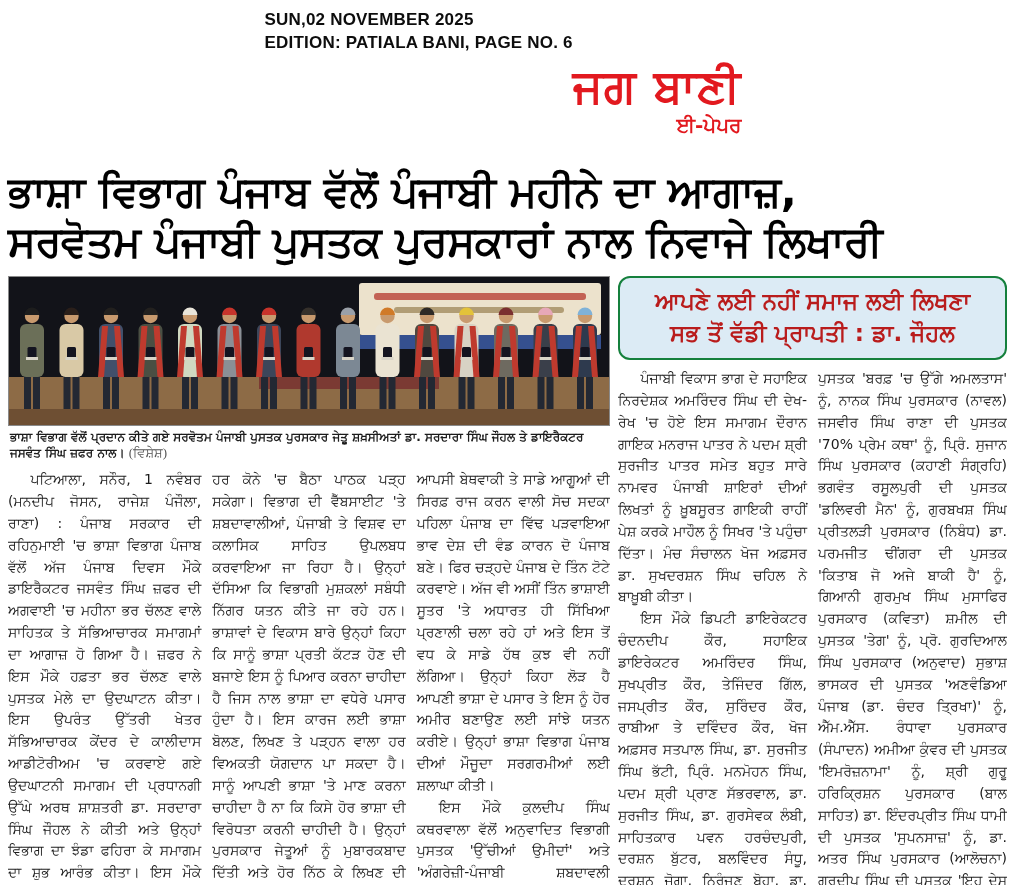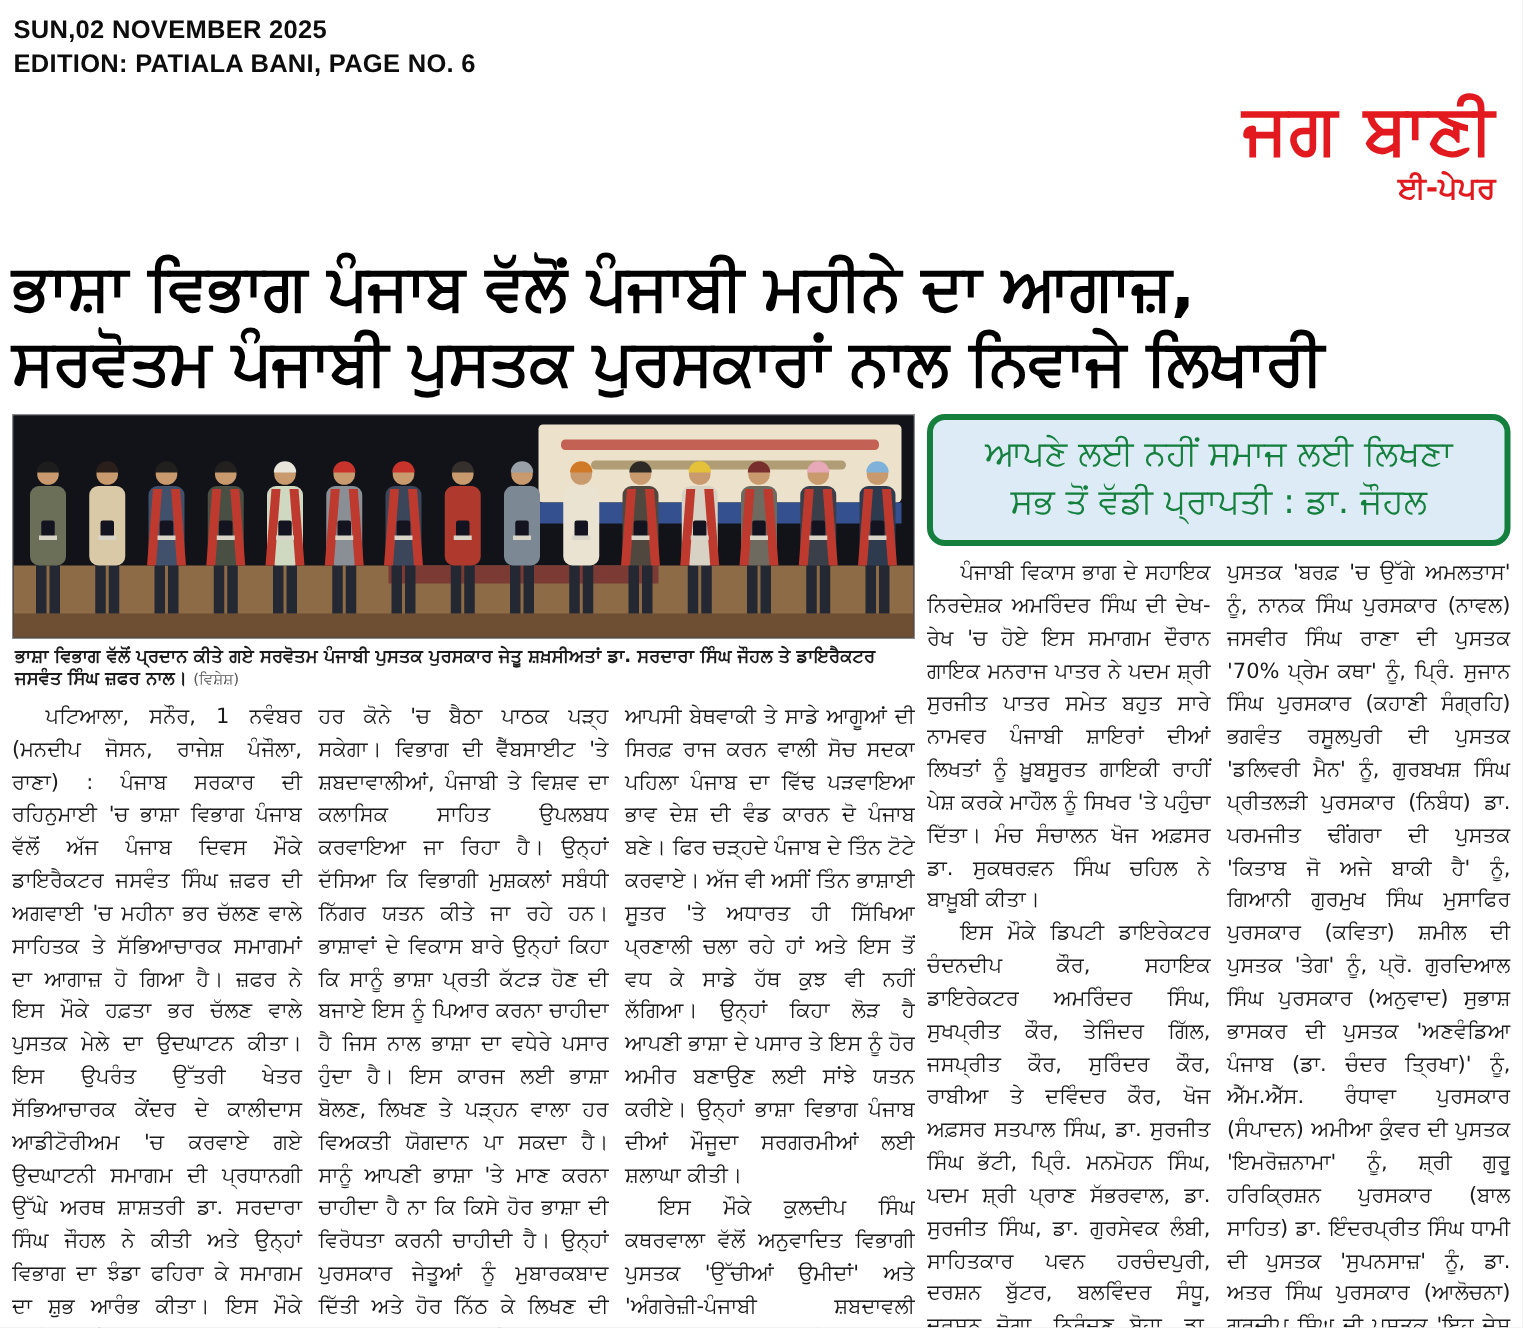--- a/index.html
+++ b/index.html
@@ -1,37 +1,37 @@
 <!DOCTYPE html>
 <html><head>
 <meta charset="utf-8">
 <style>
   html,body{margin:0;padding:0;background:#e9e9e9;}
   .page{width:1015px;height:885px;margin:0 auto;background:#ffffff;position:relative;
         font-family:"DejaVu Sans","Liberation Sans",sans-serif;color:#111;overflow:hidden;}
   
-  .topbar{display:flex;justify-content:space-between;align-items:flex-start;padding:9px 12px 0 9px;}
+  .topbar{display:flex;justify-content:center;align-items:flex-start;padding:9px 12px 0 9px;}
   .dateblock{font-family:"Liberation Sans",sans-serif;font-weight:bold;font-size:17px;line-height:1.35;color:#0d0d0d;letter-spacing:.2px;}
   .masthead{text-align:right;padding-top:18px;padding-right:6px;}
   .logo{font-size:46px;font-weight:bold;line-height:1;letter-spacing:1px;margin-top:36px;}
   .logo-sub{font-size:20px;font-weight:bold;margin-top:4px;}
   
   .headline{margin:30px 6px 0 8px;font-size:42px;line-height:1.2;font-weight:bold;color:#000;letter-spacing:-.5px;}
   
   .content{display:flex;gap:8px;padding:0 8px;margin-top:8px;height:645px;overflow:hidden;}
   .leftcol{width:602px;flex:0 0 602px;display:flex;flex-direction:column;}
   .rightcol{flex:1;display:flex;flex-direction:column;}
   .photo{width:600px;height:148px;border:1px solid #8a8a8a;background:#14151c;}
   .photo svg{display:block;}
   .caption{font-size:12px;font-weight:600;color:#1c1c1c;margin:4px 2px 7px 2px;line-height:1.3;}
-  .caption .credit{font-size:10px;color:#555;font-weight:normal;}
+  .caption .credit{font-size:13px;color:#555;font-weight:normal;font-family:Liberation Serif, serif;}
   .cols3{display:flex;gap:11px;flex:1;overflow:hidden;}
   .cols3 .col{flex:1;min-width:0;}
-  .subbox{background:#dcebf5;border:4px solid #15803d;border-radius:12px;text-align:center;
-          font-weight:normal;font-size:23px;line-height:1.4;padding:7px 4px 9px 4px;color:#15803d;}
+  .subbox{background:#dcebf5;border:2px solid #15803d;border-radius:12px;text-align:center;
+          font-weight:bold;font-size:23px;line-height:1.4;padding:7px 4px 9px 4px;color:#b91c1c;}
   .cols2{display:flex;gap:11px;margin-top:8px;flex:1;overflow:hidden;}
   .cols2 .col{flex:1;min-width:0;}
   .col p{margin:0;font-size:14px;line-height:1.56;text-align:justify;color:#1b1b1b;word-break:break-word;}
   .col p.indent{text-indent:1.6em;}
 </style>
 </head>
 <body>
 
 <div class="page">
 
@@ -237,21 +237,21 @@
       </div>
     </div>
 
     <div class="rightcol">
       <div class="subbox">
         <div>ਆਪਣੇ ਲਈ ਨਹੀਂ ਸਮਾਜ ਲਈ ਲਿਖਣਾ</div>
         <div>ਸਭ ਤੋਂ ਵੱਡੀ ਪ੍ਰਾਪਤੀ :  ਡਾ. ਜੌਹਲ</div>
       </div>
       <div class="cols2">
         <div class="col">
-          <p class="indent">ਪੰਜਾਬੀ ਵਿਕਾਸ ਭਾਗ ਦੇ ਸਹਾਇਕ ਨਿਰਦੇਸ਼ਕ ਅਮਰਿੰਦਰ ਸਿੰਘ ਦੀ ਦੇਖ-ਰੇਖ 'ਚ ਹੋਏ ਇਸ ਸਮਾਗਮ ਦੌਰਾਨ ਗਾਇਕ ਮਨਰਾਜ ਪਾਤਰ ਨੇ ਪਦਮ ਸ਼੍ਰੀ ਸੁਰਜੀਤ ਪਾਤਰ ਸਮੇਤ ਬਹੁਤ ਸਾਰੇ ਨਾਮਵਰ ਪੰਜਾਬੀ ਸ਼ਾਇਰਾਂ ਦੀਆਂ ਲਿਖਤਾਂ ਨੂੰ ਖ਼ੂਬਸੂਰਤ ਗਾਇਕੀ ਰਾਹੀਂ ਪੇਸ਼ ਕਰਕੇ ਮਾਹੌਲ ਨੂੰ ਸਿਖਰ 'ਤੇ ਪਹੁੰਚਾ ਦਿੱਤਾ। ਮੰਚ ਸੰਚਾਲਨ ਖੋਜ ਅਫ਼ਸਰ ਡਾ. ਸੁਕਥਰਵ਼ਨ ਸਿੰਘ ਚਹਿਲ ਨੇ ਬਾਖ਼ੂਬੀ ਕੀਤਾ।</p>
+          <p class="indent">ਪੰਜਾਬੀ ਵਿਕਾਸ ਭਾਗ ਦੇ ਸਹਾਇਕ ਨਿਰਦੇਸ਼ਕ ਅਮਰਿੰਦਰ ਸਿੰਘ ਦੀ ਦੇਖ-ਰੇਖ 'ਚ ਹੋਏ ਇਸ ਸਮਾਗਮ ਦੌਰਾਨ ਗਾਇਕ ਮਨਰਾਜ ਪਾਤਰ ਨੇ ਪਦਮ ਸ਼੍ਰੀ ਸੁਰਜੀਤ ਪਾਤਰ ਸਮੇਤ ਬਹੁਤ ਸਾਰੇ ਨਾਮਵਰ ਪੰਜਾਬੀ ਸ਼ਾਇਰਾਂ ਦੀਆਂ ਲਿਖਤਾਂ ਨੂੰ ਖ਼ੂਬਸੂਰਤ ਗਾਇਕੀ ਰਾਹੀਂ ਪੇਸ਼ ਕਰਕੇ ਮਾਹੌਲ ਨੂੰ ਸਿਖਰ 'ਤੇ ਪਹੁੰਚਾ ਦਿੱਤਾ। ਮੰਚ ਸੰਚਾਲਨ ਖੋਜ ਅਫ਼ਸਰ ਡਾ. ਸੁਖਦਰਸ਼ਨ ਸਿੰਘ ਚਹਿਲ ਨੇ ਬਾਖ਼ੂਬੀ ਕੀਤਾ।</p>
           <p class="indent">ਇਸ ਮੌਕੇ ਡਿਪਟੀ ਡਾਇਰੇਕਟਰ ਚੰਦਨਦੀਪ ਕੌਰ, ਸਹਾਇਕ ਡਾਇਰੇਕਟਰ ਅਮਰਿੰਦਰ ਸਿੰਘ, ਸੁਖਪ੍ਰੀਤ ਕੌਰ, ਤੇਜਿੰਦਰ ਗਿੱਲ, ਜਸਪ੍ਰੀਤ ਕੌਰ, ਸੁਰਿੰਦਰ ਕੌਰ, ਰਾਬੀਆ ਤੇ ਦਵਿੰਦਰ ਕੌਰ, ਖੋਜ ਅਫ਼ਸਰ ਸਤਪਾਲ ਸਿੰਘ, ਡਾ. ਸੁਰਜੀਤ ਸਿੰਘ ਭੱਟੀ, ਪ੍ਰਿੰ. ਮਨਮੋਹਨ ਸਿੰਘ, ਪਦਮ ਸ਼੍ਰੀ ਪ੍ਰਾਣ ਸੱਭਰਵਾਲ, ਡਾ. ਸੁਰਜੀਤ ਸਿੰਘ, ਡਾ. ਗੁਰਸੇਵਕ ਲੰਬੀ, ਸਾਹਿਤਕਾਰ ਪਵਨ ਹਰਚੰਦਪੁਰੀ, ਦਰਸ਼ਨ ਬੁੱਟਰ, ਬਲਵਿੰਦਰ ਸੰਧੂ, ਦਰਸ਼ਨ ਜੋਗਾ, ਨਿਰੰਜਣ ਬੋਹਾ, ਡਾ. ਦਰਸ਼ਨ ਸਿੰਘ ਆਸ਼ਟ, ਅਵਤਾਰਜੀਤ, ਗੁਰਚਰਨ ਪੱਬਰਾਲੀ, ਵੱਖ-ਵੱਖ ਜ਼ਿਲ੍ਹਿਆਂ ਦੇ ਭਾਸ਼ਾ ਅਫ਼ਸਰ, ਖੋਜ ਸਹਾਇਕ ਹਰਪ੍ਰੀਤ ਸਿੰਘ, ਕਿਰਨਜੀਤ ਕੌਰ, ਸਿਮਰਨਜੀਤ ਸਿੰਘ ਤੇ ਵੱਡੀ ਗਿਣਤੀ 'ਚ ਸਾਹਿਤਕਾਰ ਹਾਜ਼ਰ ਸਨ।</p>
 
         </div>
         <div class="col">
           <p>ਪੁਸਤਕ 'ਬਰਫ਼ 'ਚ ਉੱਗੇ ਅਮਲਤਾਸ' ਨੂੰ, ਨਾਨਕ ਸਿੰਘ ਪੁਰਸਕਾਰ (ਨਾਵਲ) ਜਸਵੀਰ ਸਿੰਘ ਰਾਣਾ ਦੀ ਪੁਸਤਕ '70% ਪ੍ਰੇਮ ਕਥਾ' ਨੂੰ, ਪ੍ਰਿੰ. ਸੁਜਾਨ ਸਿੰਘ ਪੁਰਸਕਾਰ (ਕਹਾਣੀ ਸੰਗ੍ਰਹਿ) ਭਗਵੰਤ ਰਸੂਲਪੁਰੀ ਦੀ ਪੁਸਤਕ 'ਡਲਿਵਰੀ ਮੈਨ' ਨੂੰ, ਗੁਰਬਖਸ਼ ਸਿੰਘ ਪ੍ਰੀਤਲੜੀ ਪੁਰਸਕਾਰ (ਨਿਬੰਧ) ਡਾ. ਪਰਮਜੀਤ ਢੀਂਗਰਾ ਦੀ ਪੁਸਤਕ 'ਕਿਤਾਬ ਜੋ ਅਜੇ ਬਾਕੀ ਹੈ' ਨੂੰ, ਗਿਆਨੀ ਗੁਰਮੁਖ ਸਿੰਘ ਮੁਸਾਫਿਰ ਪੁਰਸਕਾਰ (ਕਵਿਤਾ) ਸ਼ਮੀਲ ਦੀ ਪੁਸਤਕ 'ਤੇਗ' ਨੂੰ, ਪ੍ਰੋ. ਗੁਰਦਿਆਲ ਸਿੰਘ ਪੁਰਸਕਾਰ (ਅਨੁਵਾਦ) ਸੁਭਾਸ਼ ਭਾਸਕਰ ਦੀ ਪੁਸਤਕ 'ਅਣਵੰਡਿਆ ਪੰਜਾਬ (ਡਾ. ਚੰਦਰ ਤ੍ਰਿਖਾ)' ਨੂੰ, ਐੱਮ.ਐੱਸ. ਰੰਧਾਵਾ ਪੁਰਸਕਾਰ (ਸੰਪਾਦਨ) ਅਮੀਆ ਕੁੰਵਰ ਦੀ ਪੁਸਤਕ 'ਇਮਰੋਜ਼ਨਾਮਾ' ਨੂੰ, ਸ਼੍ਰੀ ਗੁਰੂ ਹਰਿਕ੍ਰਿਸ਼ਨ ਪੁਰਸਕਾਰ (ਬਾਲ ਸਾਹਿਤ) ਡਾ. ਇੰਦਰਪ੍ਰੀਤ ਸਿੰਘ ਧਾਮੀ ਦੀ ਪੁਸਤਕ 'ਸੁਪਨਸਾਜ਼' ਨੂੰ, ਡਾ. ਅਤਰ ਸਿੰਘ ਪੁਰਸਕਾਰ (ਆਲੋਚਨਾ) ਗੁਰਦੀਪ ਸਿੰਘ ਦੀ ਪੁਸਤਕ 'ਇਹ ਦੇਸ ਪੰਜਾਬ ਦੀ ਸਮਝ ਨਾਹੀਂ' ਨੂੰ ਅਤੇ ਭਾਈ ਕਾਨ੍ਹ ਸਿੰਘ ਨਾਭਾ ਪੁਰਸਕਾਰ (ਕੋਸ਼ਕਾਰੀ) ਜਗਤਾਰ ਸਿੰਘ ਸ਼ੇਖੀ ਦੀ ਪੁਸਤਕ 'ਪੰਜਾਬੀ ਸਮਾਨਾਰਥਕ ਕੋਸ਼' ਨੂੰ ਪੁਰਸਕਾਰ ਪ੍ਰਦਾਨ ਕੀਤੇ।</p>
 
         </div>
       </div>
     </div>
 

